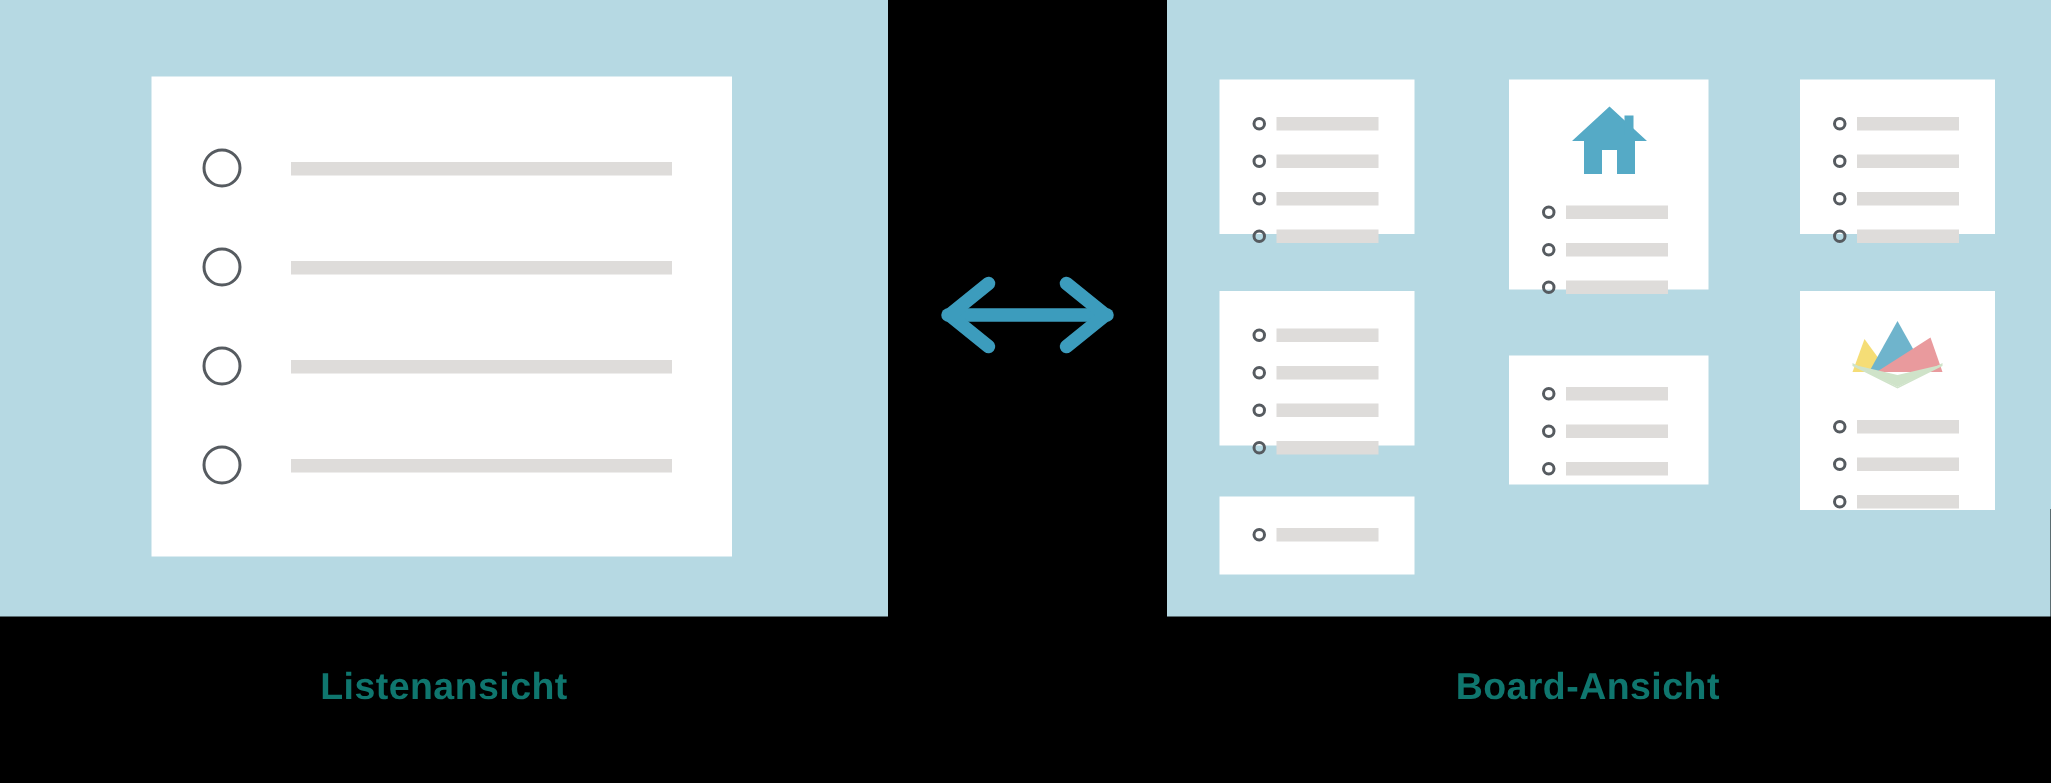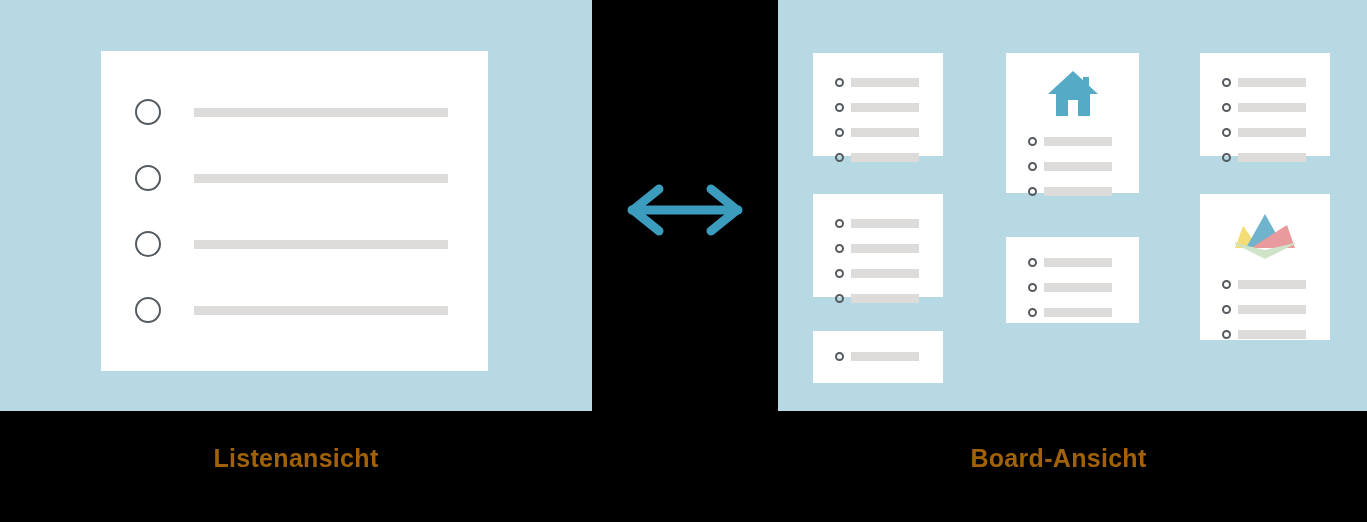--- a/index.html
+++ b/index.html
@@ -121,21 +121,21 @@
     right: 0;
     display: flex;
     justify-content: center;
     align-items: center;
   }
 
   
   .caption {
     position: absolute;
     text-align: center;
-    color: #a16207;
+    color: #0f766e;
     font-size: 25px;
     font-weight: bold;
     letter-spacing: 0.3px;
     white-space: nowrap;
   }
   #caption-list  { left: 0px;   top: 444px; width: 592px; }
   #caption-board { left: 764px; top: 444px; width: 589px; }
 </style>
 </head>
 <body>

